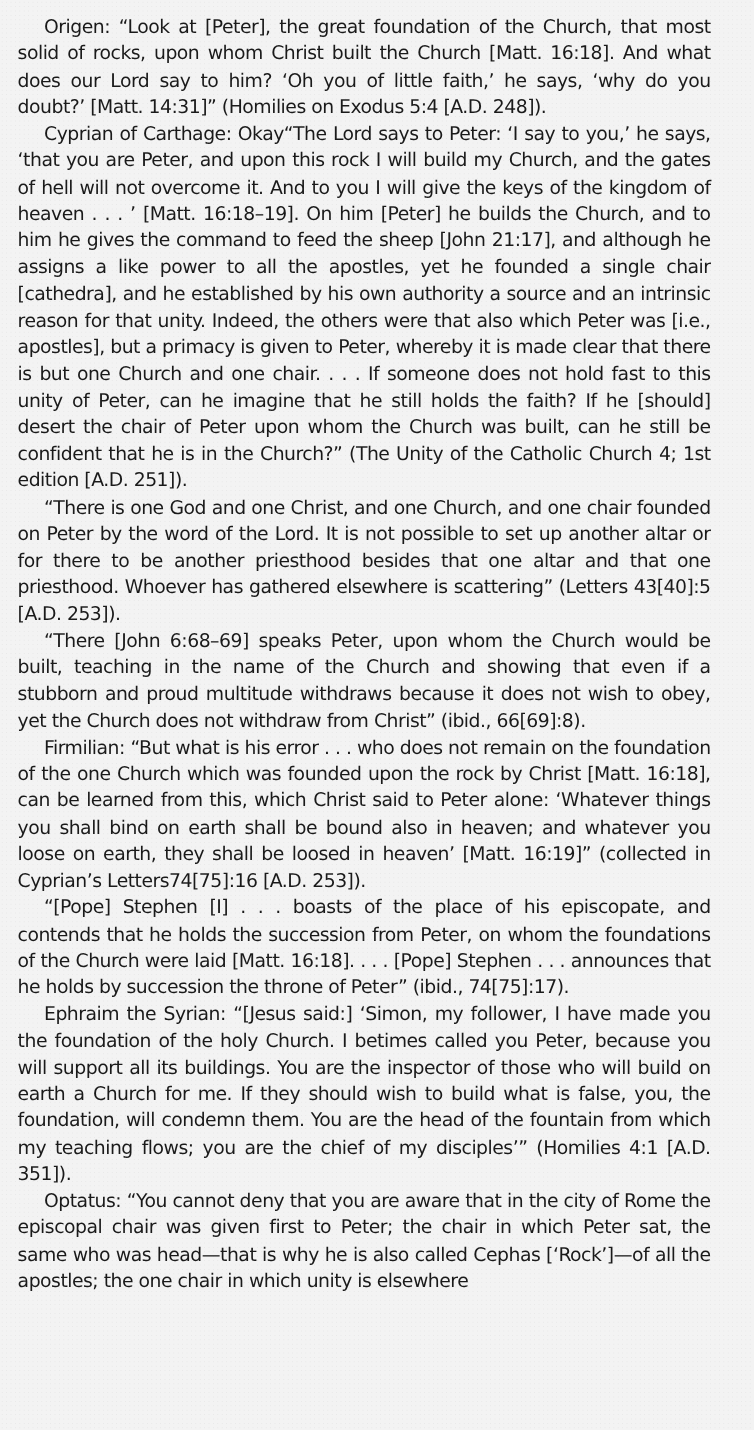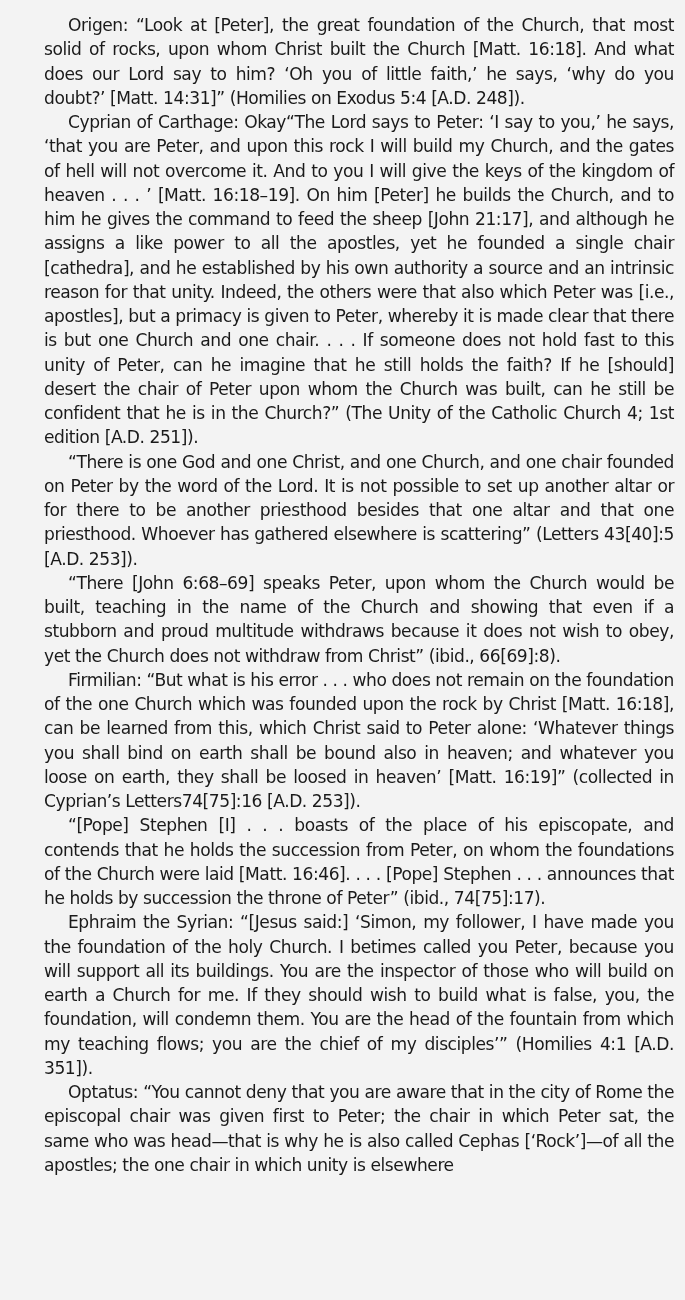--- a/index.html
+++ b/index.html
@@ -7,21 +7,21 @@
     width: 685px;
     height: 1300px;
     overflow: hidden;
     background-color: #f3f3f3;
     background-image: radial-gradient(#e6e6e6 0.6px, transparent 0.7px);
     background-size: 4px 4px;
     color: #1a1a1a;
   }
   .page {
     position: absolute;
-    left: 44px;
+    left: 16px;
     top: 13px;
     width: 630px;
     font-family: "DejaVu Sans", sans-serif;
     font-size: 17.1px;
     line-height: 24.25px;
     letter-spacing: -0.45px;
     word-spacing: 0px;
   }
   .para {
     margin: 0;
@@ -33,16 +33,16 @@
 </style>
 </head>
 <body>
 
 <div class="page">
   <p class="para">Origen: “Look at [Peter], the great foundation of the Church, that most solid of rocks, upon whom Christ built the Church [Matt. 16:18]. And what does our Lord say to him? ‘Oh you of little faith,’ he says, ‘why do you doubt?’ [Matt. 14:31]” (Homilies on Exodus 5:4 [A.D. 248]).</p>
   <p class="para">Cyprian of Carthage: Okay“The Lord says to Peter: ‘I say to you,’ he says, ‘that you are Peter, and upon this rock I will build my Church, and the gates of hell will not overcome it. And to you I will give the keys of the kingdom of heaven . . . ’ [Matt. 16:18–19]. On him [Peter] he builds the Church, and to him he gives the command to feed the sheep [John 21:17], and although he assigns a like power to all the apostles, yet he founded a single chair [cathedra], and he established by his own authority a source and an intrinsic reason for that unity. Indeed, the others were that also which Peter was [i.e., apostles], but a primacy is given to Peter, whereby it is made clear that there is but one Church and one chair. . . . If someone does not hold fast to this unity of Peter, can he imagine that he still holds the faith? If he [should] desert the chair of Peter upon whom the Church was built, can he still be confident that he is in the Church?” (The Unity of the Catholic Church 4; 1st edition [A.D. 251]).</p>
   <p class="para">“There is one God and one Christ, and one Church, and one chair founded on Peter by the word of the Lord. It is not possible to set up another altar or for there to be another priesthood besides that one altar and that one priesthood. Whoever has gathered elsewhere is scattering” (Letters 43[40]:5 [A.D. 253]).</p>
   <p class="para">“There [John 6:68–69] speaks Peter, upon whom the Church would be built, teaching in the name of the Church and showing that even if a stubborn and proud multitude withdraws because it does not wish to obey, yet the Church does not withdraw from Christ” (ibid., 66[69]:8).</p>
   <p class="para">Firmilian: “But what is his error . . . who does not remain on the foundation of the one Church which was founded upon the rock by Christ [Matt. 16:18], can be learned from this, which Christ said to Pe­ter alone: ‘Whatever things you shall bind on earth shall be bound also in heaven; and whatever you loose on earth, they shall be loosed in heaven’ [Matt. 16:19]” (collected in Cyprian’s Letters74[75]:16 [A.D. 253]).</p>
-  <p class="para">“[Pope] Stephen [I] . . . boasts of the place of his episcopate, and contends that he holds the succession from Peter, on whom the foun­dations of the Church were laid [Matt. 16:46]. . . . [Pope] Stephen . . . announces that he holds by succession the throne of Peter” (ibid., 74[75]:17).</p>
+  <p class="para">“[Pope] Stephen [I] . . . boasts of the place of his episcopate, and contends that he holds the succession from Peter, on whom the foun­dations of the Church were laid [Matt. 16:18]. . . . [Pope] Stephen . . . announces that he holds by succession the throne of Peter” (ibid., 74[75]:17).</p>
   <p class="para">Ephraim the Syrian: “[Jesus said:] ‘Simon, my follower, I have made you the foundation of the holy Church. I betimes called you Pe­ter, because you will support all its buildings. You are the inspector of those who will build on earth a Church for me. If they should wish to build what is false, you, the foundation, will condemn them. You are the head of the fountain from which my teaching flows; you are the chief of my disciples’” (Homilies 4:1 [A.D. 351]).</p>
   <p class="para">Optatus: “You cannot deny that you are aware that in the city of Rome the episcopal chair was given first to Peter; the chair in which Peter sat, the same who was head—that is why he is also called Cephas [‘Rock’]—of all the apostles; the one chair in which unity is elsewhere</p>
 </div>
 
 </body></html>

